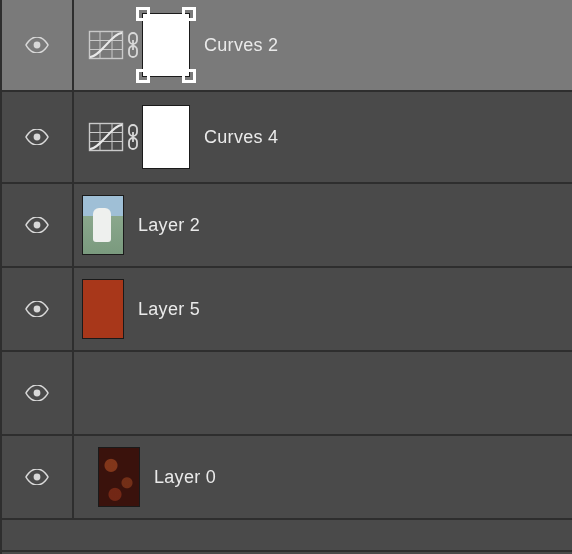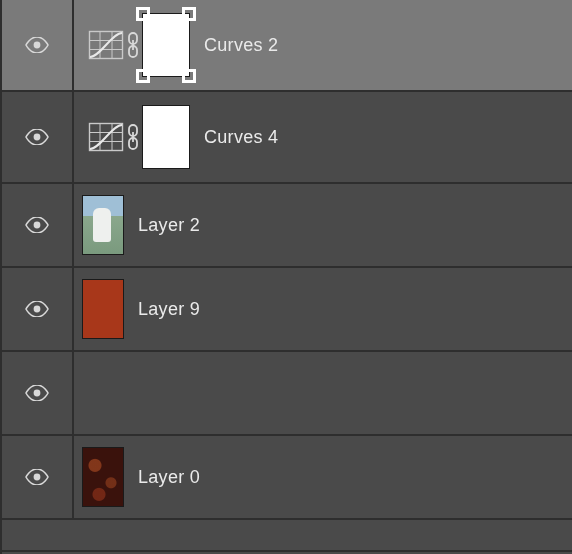--- a/index.html
+++ b/index.html
@@ -242,44 +242,44 @@
     <div class="vis-col">
       <span class="eye-icon">
         <svg width="24" height="16" viewBox="0 0 24 16">
             <path d="M12 0C5 0 1 8 1 8s4 8 11 8 11-8 11-8S19 0 12 0z" fill="none" stroke="#d8d8d8" stroke-width="1.6"></path>
             <circle cx="12" cy="8" r="3.4" fill="#d8d8d8"></circle>
           </svg>
       </span>
     </div>
     <div class="content-col" style="padding-left:8px;">
       <div class="pix-thumb thumb-solid"></div>
-      <span class="layer-name">Layer 9</span>
-    </div>
-  </div>
-
-  <div class="layer-row pix">
-    <div class="vis-col">
-      <span class="eye-icon">
-        <svg width="24" height="16" viewBox="0 0 24 16">
-            <path d="M12 0C5 0 1 8 1 8s4 8 11 8 11-8 11-8S19 0 12 0z" fill="none" stroke="#d8d8d8" stroke-width="1.6"></path>
-            <circle cx="12" cy="8" r="3.4" fill="#d8d8d8"></circle>
-          </svg>
-      </span>
-    </div>
-  </div>
-
-  <div class="layer-row pix">
-    <div class="vis-col">
-      <span class="eye-icon">
-        <svg width="24" height="16" viewBox="0 0 24 16">
-            <path d="M12 0C5 0 1 8 1 8s4 8 11 8 11-8 11-8S19 0 12 0z" fill="none" stroke="#d8d8d8" stroke-width="1.6"></path>
-            <circle cx="12" cy="8" r="3.4" fill="#d8d8d8"></circle>
-          </svg>
-      </span>
-    </div>
-    <div class="content-col" style="padding-left:8px;align-items:center;">
+      <span class="layer-name">Layer 5</span>
+    </div>
+  </div>
+
+  <div class="layer-row pix">
+    <div class="vis-col">
+      <span class="eye-icon">
+        <svg width="24" height="16" viewBox="0 0 24 16">
+            <path d="M12 0C5 0 1 8 1 8s4 8 11 8 11-8 11-8S19 0 12 0z" fill="none" stroke="#d8d8d8" stroke-width="1.6"></path>
+            <circle cx="12" cy="8" r="3.4" fill="#d8d8d8"></circle>
+          </svg>
+      </span>
+    </div>
+  </div>
+
+  <div class="layer-row pix">
+    <div class="vis-col">
+      <span class="eye-icon">
+        <svg width="24" height="16" viewBox="0 0 24 16">
+            <path d="M12 0C5 0 1 8 1 8s4 8 11 8 11-8 11-8S19 0 12 0z" fill="none" stroke="#d8d8d8" stroke-width="1.6"></path>
+            <circle cx="12" cy="8" r="3.4" fill="#d8d8d8"></circle>
+          </svg>
+      </span>
+    </div>
+    <div class="content-col" style="padding-left:24px;align-items:center;">
       <div class="pix-thumb thumb-tex"></div>
       <span class="layer-name">Layer 0</span>
     </div>
   </div>
 
   <div class="footer-strip"></div>
 </div>
 
 </body></html>

